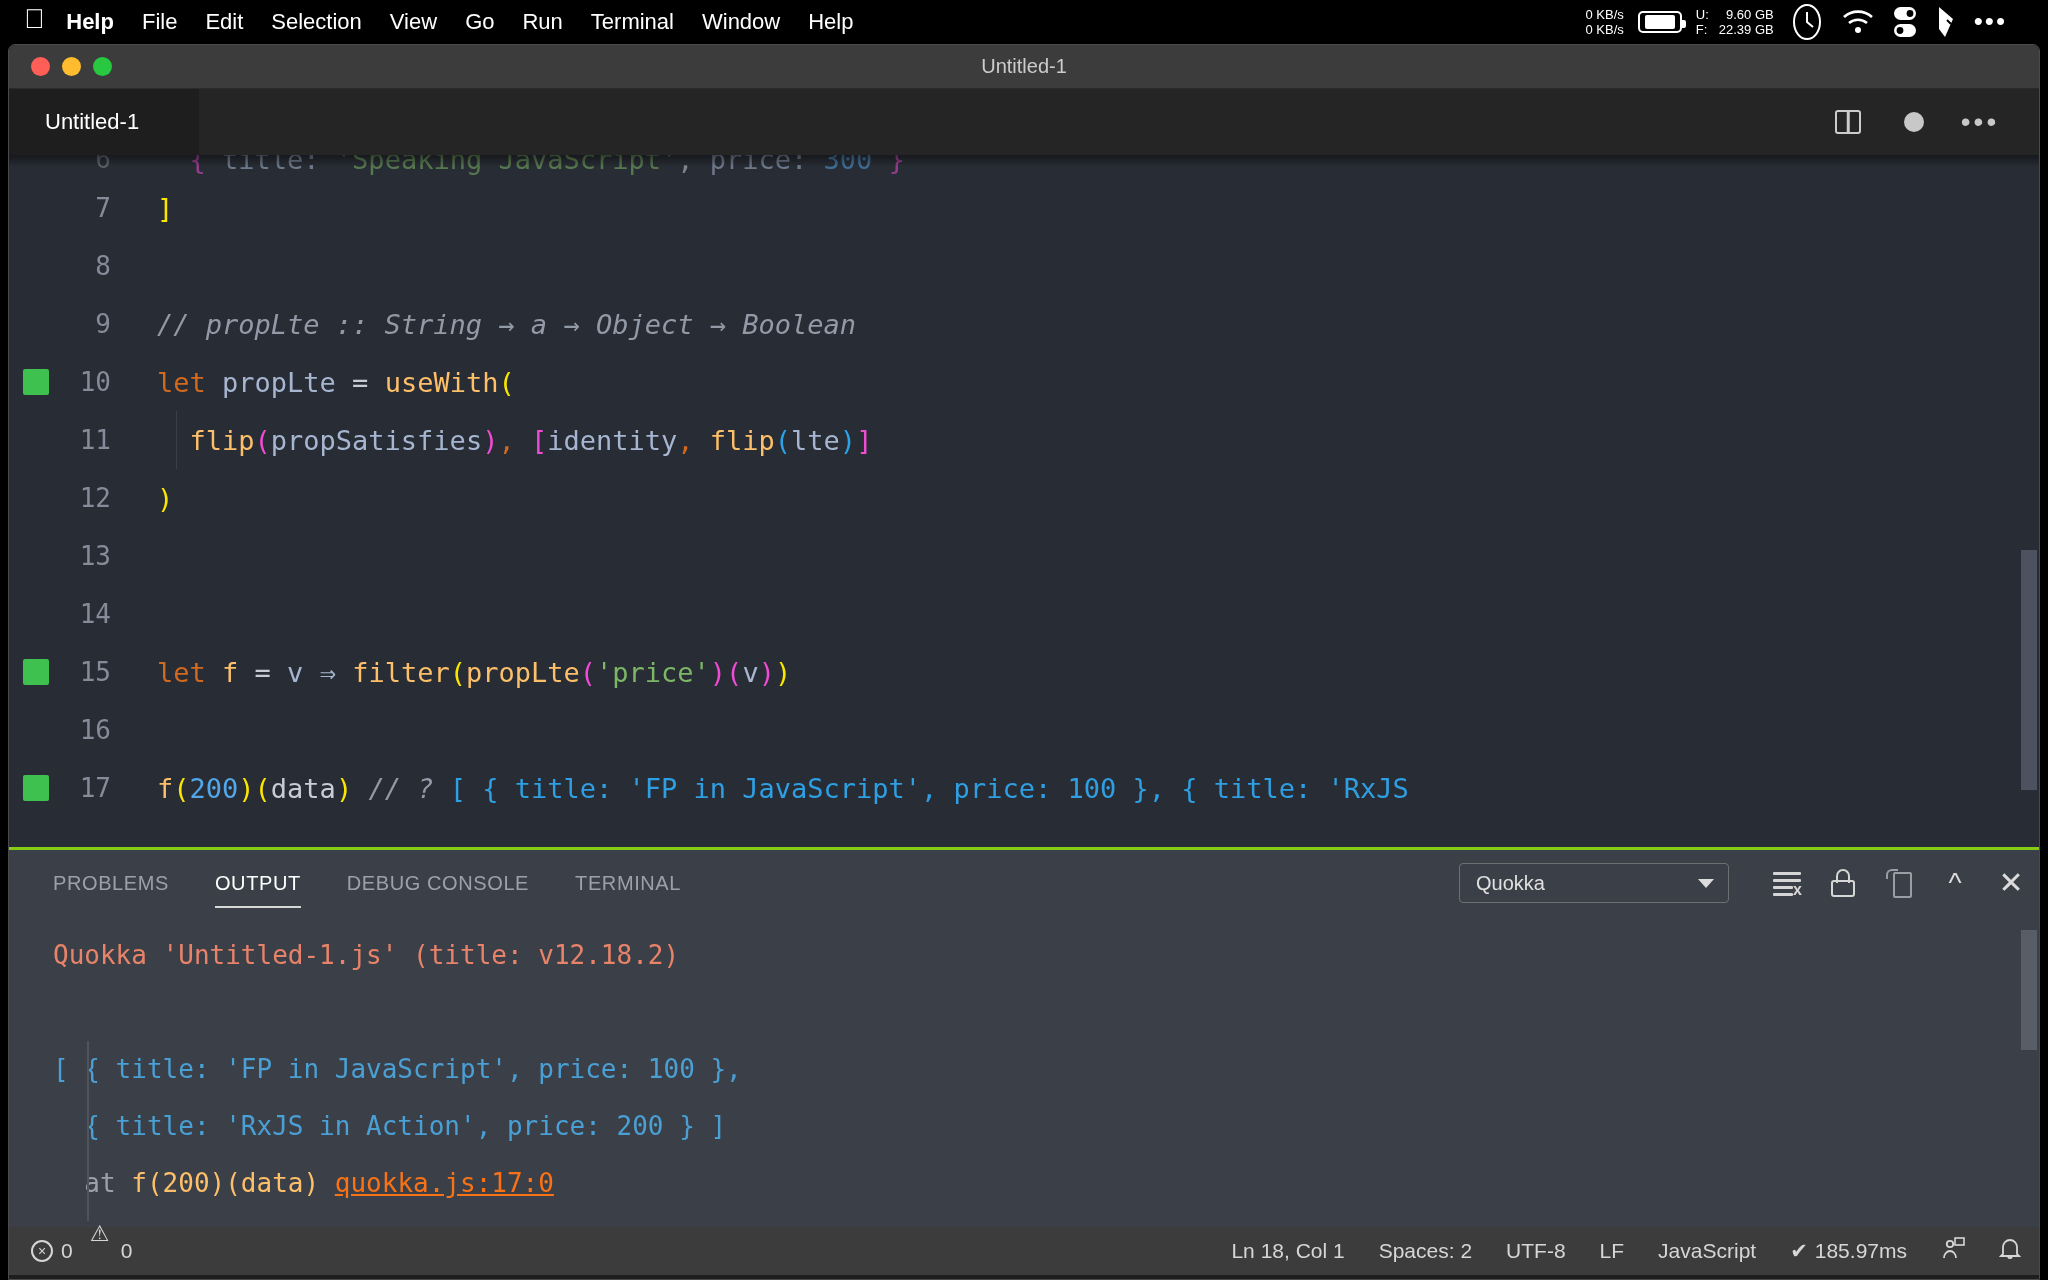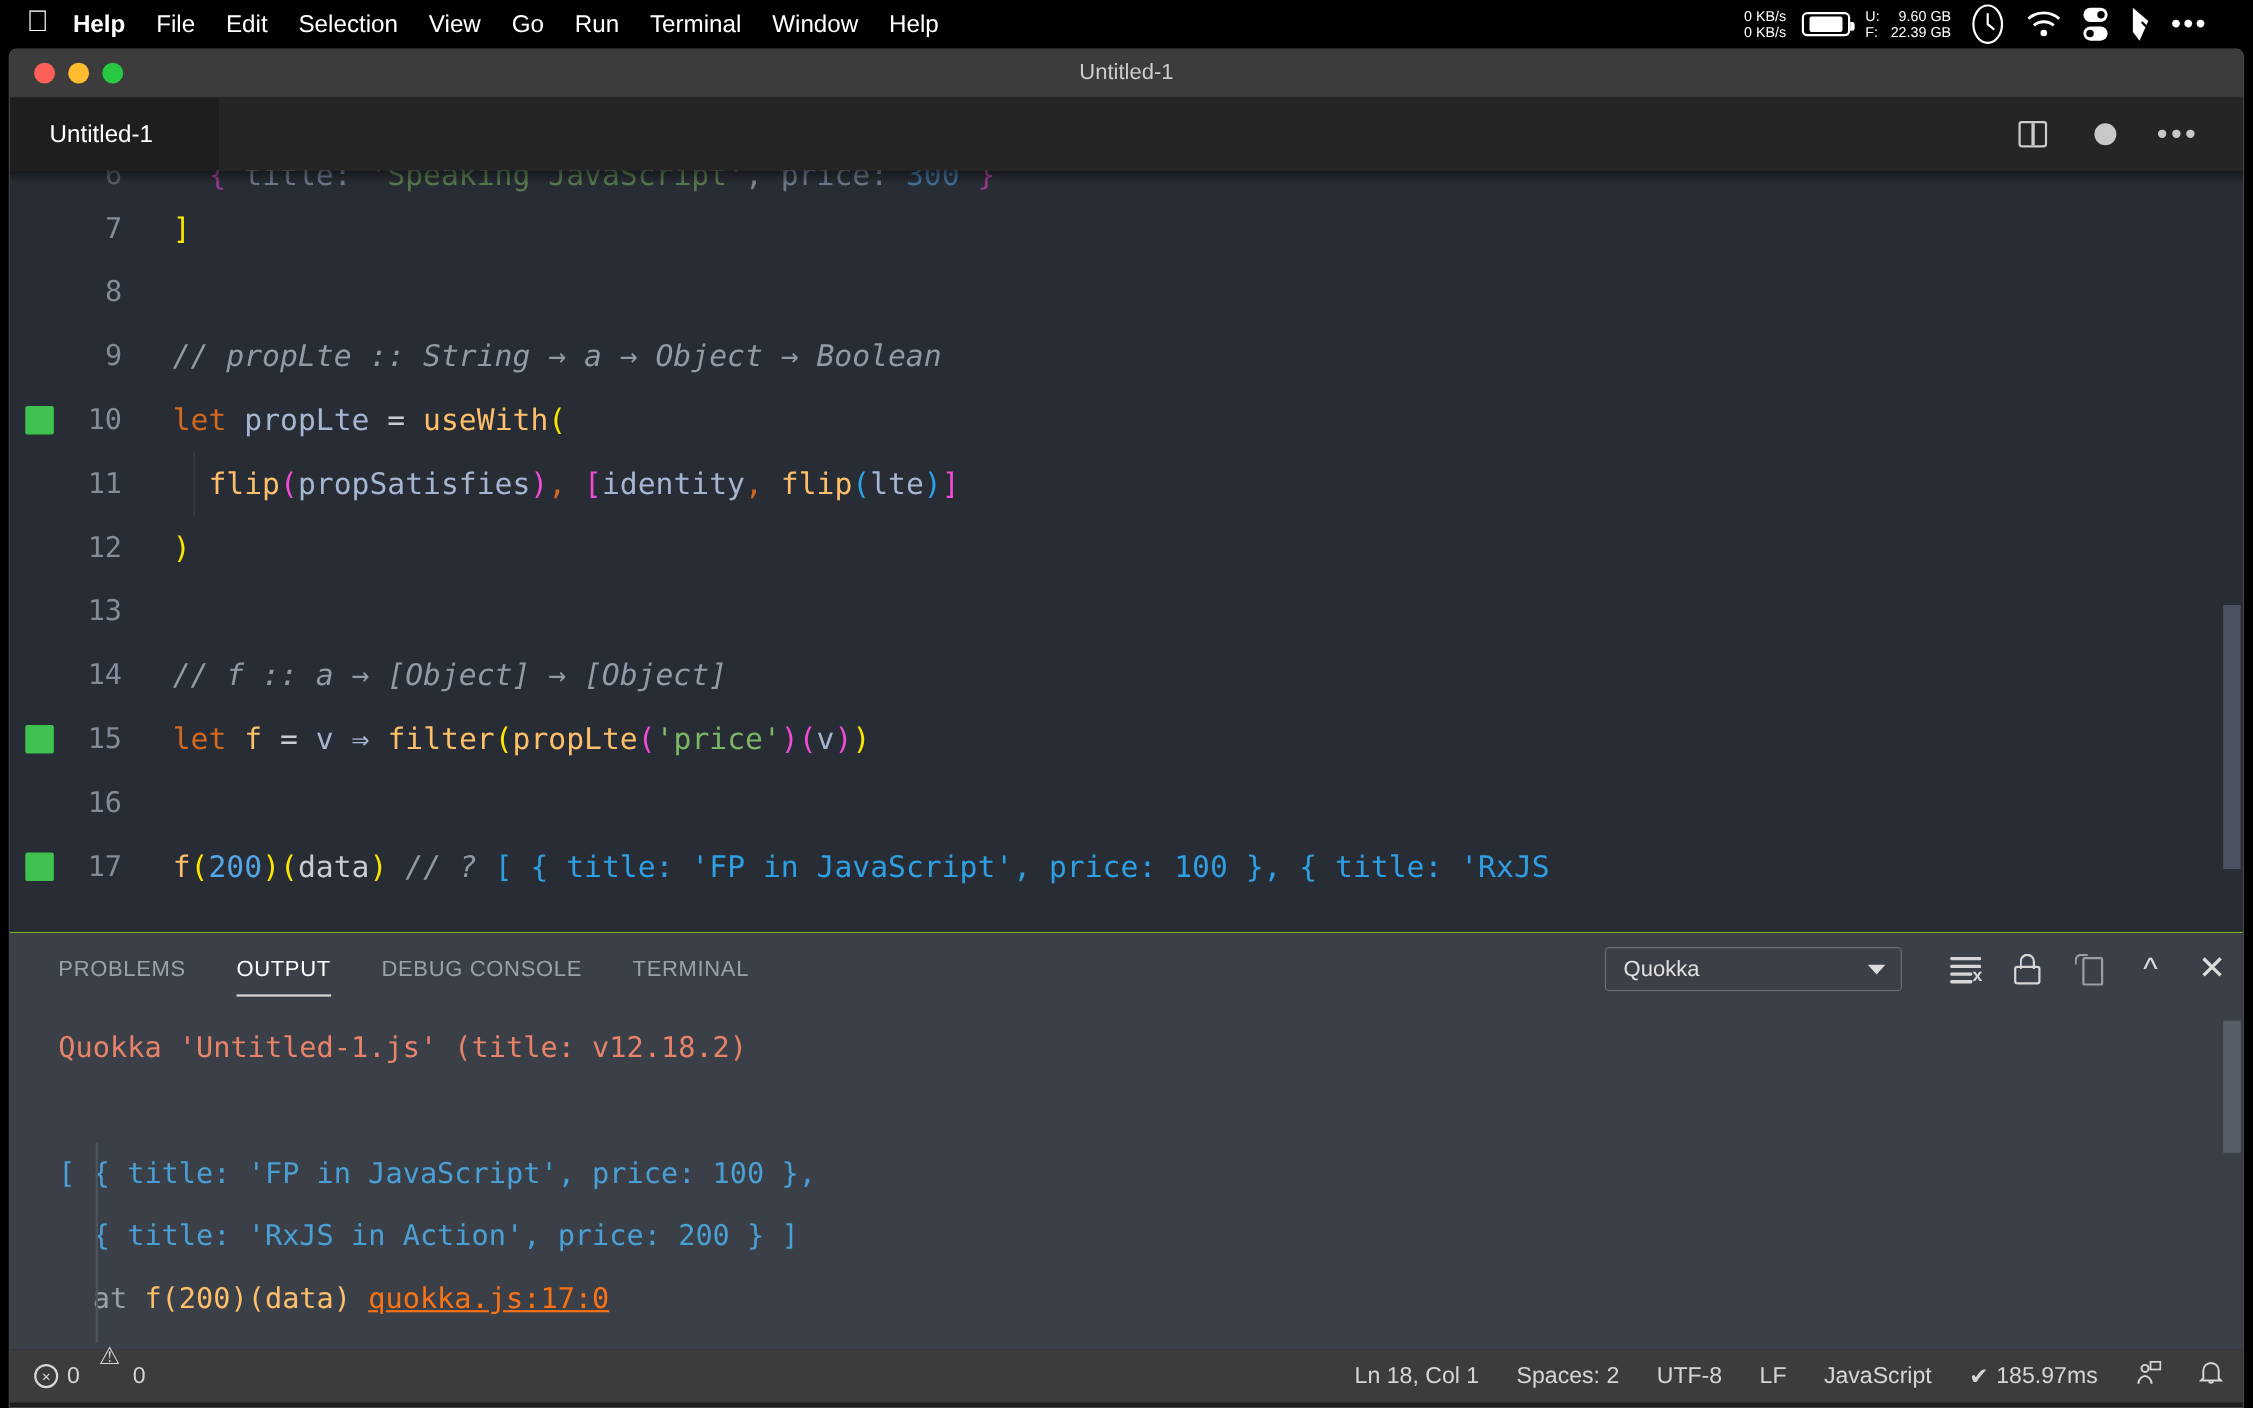--- a/index.html
+++ b/index.html
@@ -173,21 +173,21 @@
   #editor .vscrollbar {
     position: absolute; right: 2px; top: 395px;
     width: 16px; height: 240px; background: #4c5260; border-radius: 0;
   }
 
   
   #panel {
     background: #3b4048;
     height: 380px;
     display: flex; flex-direction: column;
-    border-top: 1px solid #84cc16;
+    border-top: 3px solid #84cc16;
   }
   #panel-head {
     height: 66px; display: flex; align-items: center;
     padding-left: 44px; position: relative;
   }
   #panel-head .ptab {
     font-size: 20px; color: #9ba1a9;
     margin-right: 46px; letter-spacing: 0.6px;
     position: relative; height: 66px; display: flex; align-items: center;
   }
@@ -429,21 +429,20 @@
         <span class="ctext t-par-y">)</span>
       </div>
 
       <div class="cline">
         <span class="lnum">13</span>
         <span class="ctext"></span>
       </div>
 
       <div class="cline">
         <span class="lnum">14</span>
-        <span class="ctext t-comment">// f :: a → [Object] → [Object]</span>
       </div>
 
       <div class="cline">
         <span class="gutter-mark"></span>
         <span class="lnum">15</span>
         <span class="ctext"><span class="t-kw">let</span> <span class="t-fn">f</span> <span class="t-op">=</span> <span class="t-var">v</span> <span class="t-arrow">⇒</span> <span class="t-fn">filter</span><span class="t-par-y">(</span><span class="t-fn">propLte</span><span class="t-par-m">(</span><span class="t-string">'price'</span><span class="t-par-m">)</span><span class="t-par-m">(</span><span class="t-var">v</span><span class="t-par-m">)</span><span class="t-par-y">)</span></span>
       </div>
 
       <div class="cline">
         <span class="lnum">16</span>

